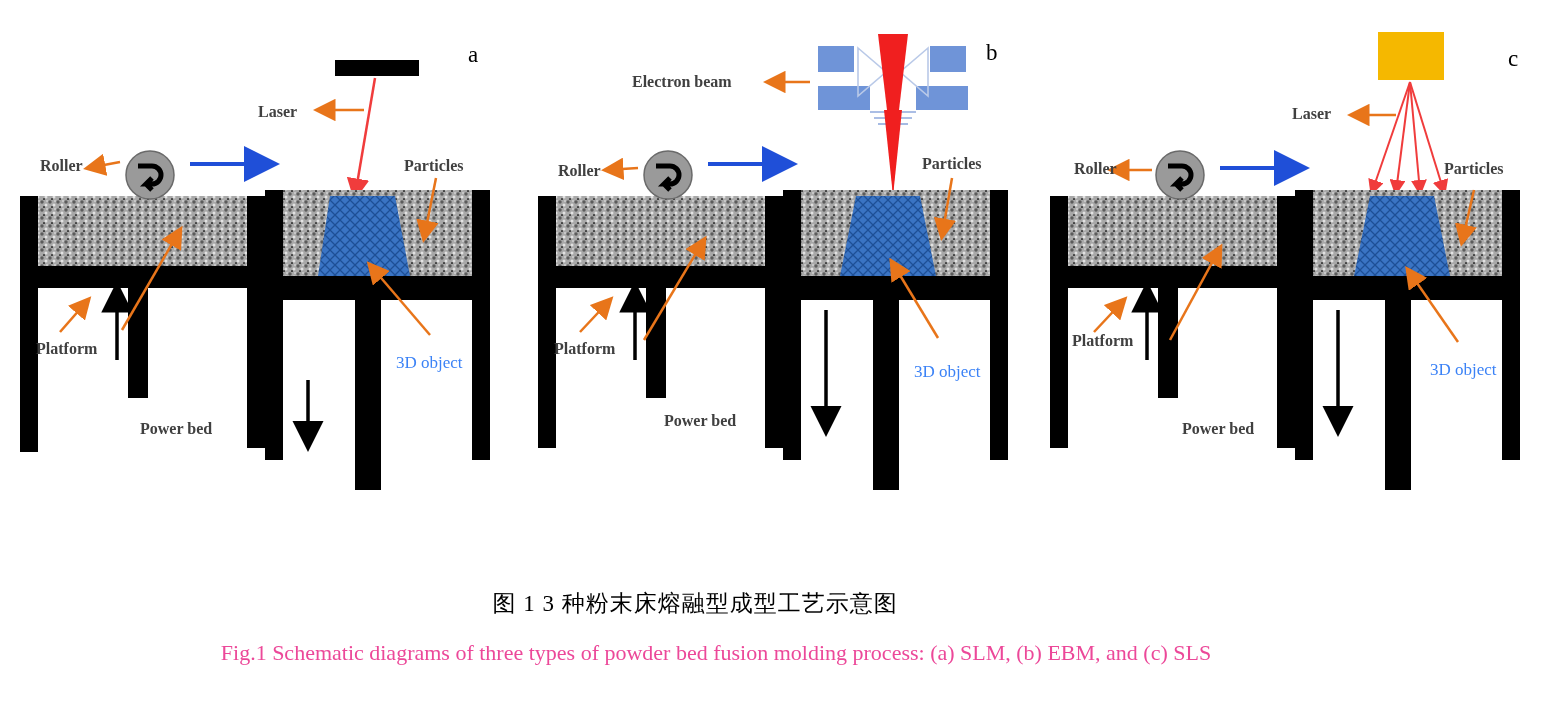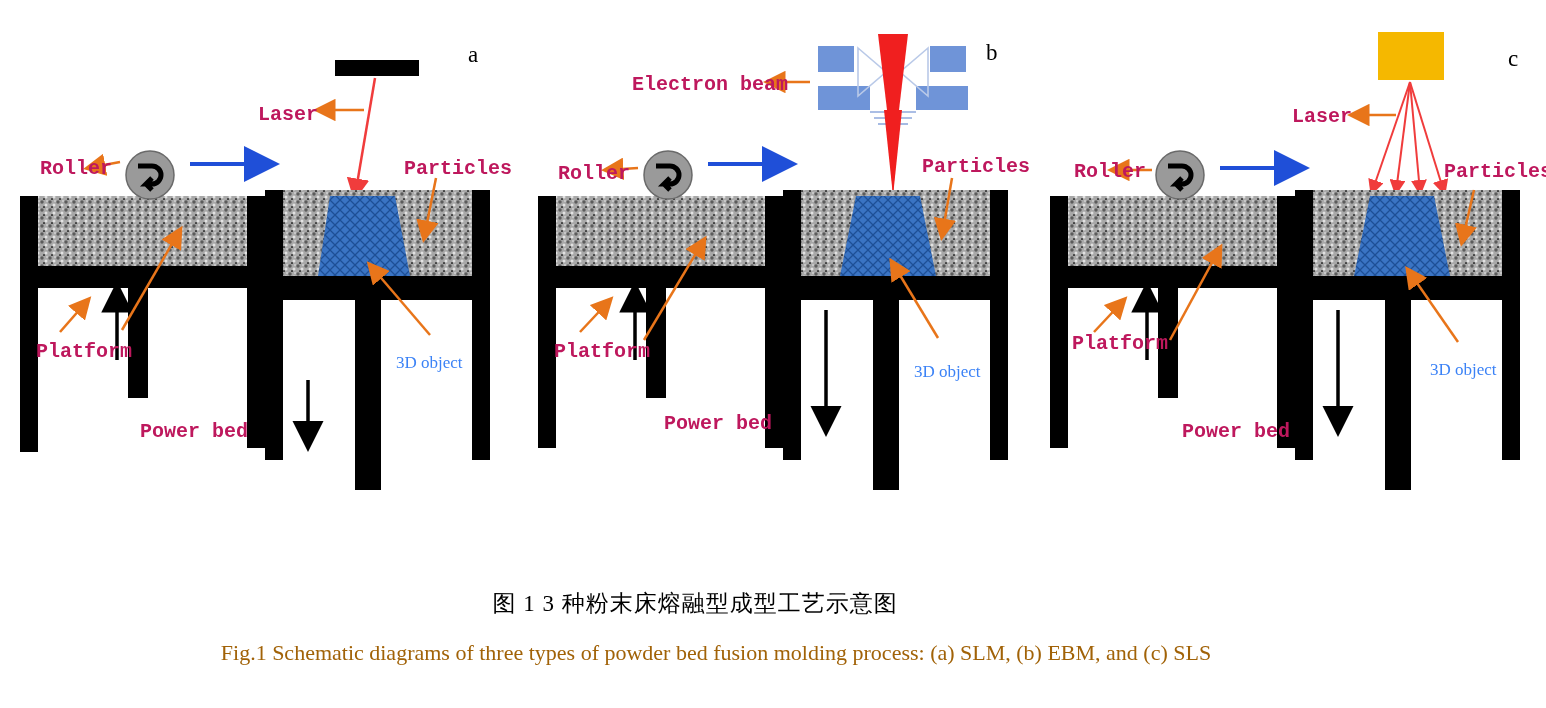--- a/index.html
+++ b/index.html
@@ -33,23 +33,23 @@
 
   .panel-letter {
     position: absolute;
     font-family: "Liberation Serif", serif;
     font-size: 23px;
     color: #000000;
   }
 
   .label {
     position: absolute;
-    color: #be185d;
-    font-family: Liberation Mono, monospace;
-    font-size: 20px;
+    color: #404040;
+    font-family: Liberation Serif, serif;
+    font-size: 16px;
     font-weight: bold;
     white-space: nowrap;
   }
   .label.plain {
     color: #3b82f6;
     font-weight: normal;
     font-family: "Liberation Serif", serif;
     font-size: 17px;
   }
 
@@ -65,21 +65,21 @@
     letter-spacing: 1px;
   }
   .caption-en {
     position: absolute;
     left: 0;
     top: 640px;
     width: 1432px;
     text-align: center;
     font-family: "Liberation Serif", serif;
     font-size: 22px;
-    color: #a16207;
+    color: #ec4899;
   }
 
   svg.art {
     position: absolute;
     left: 0;
     top: 0;
     width: 512px;
     height: 520px;
     overflow: visible;
   }

